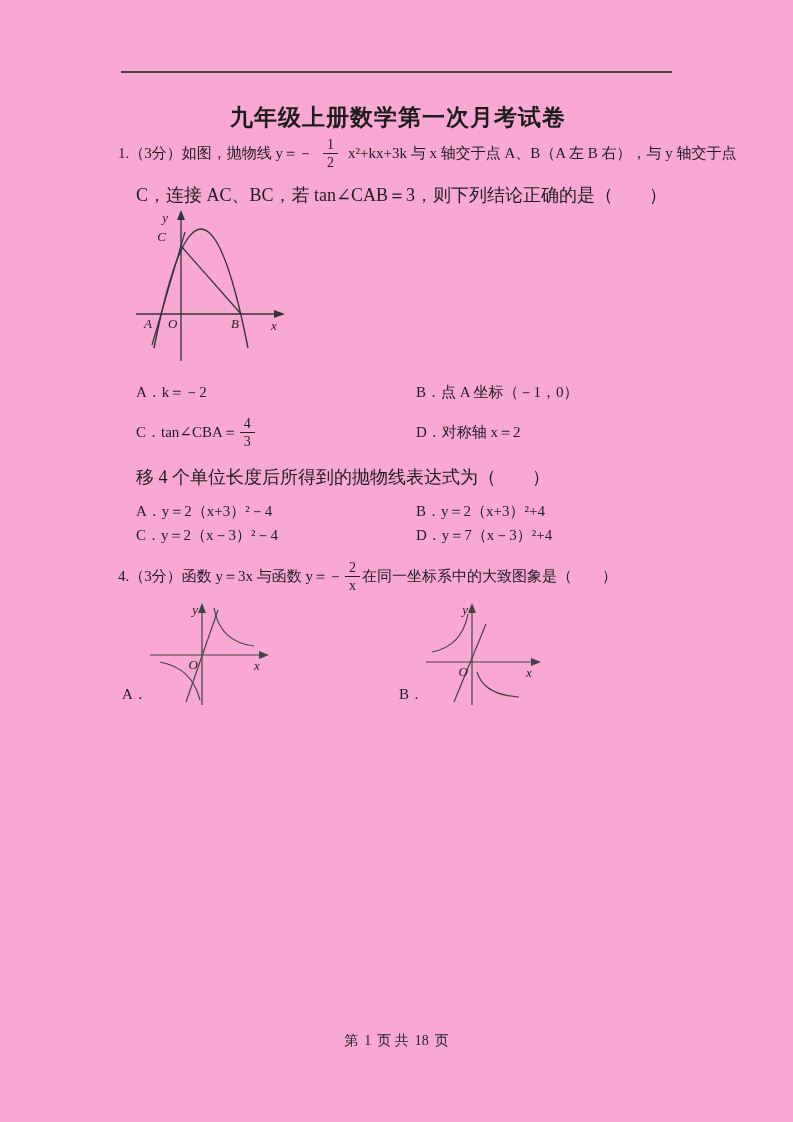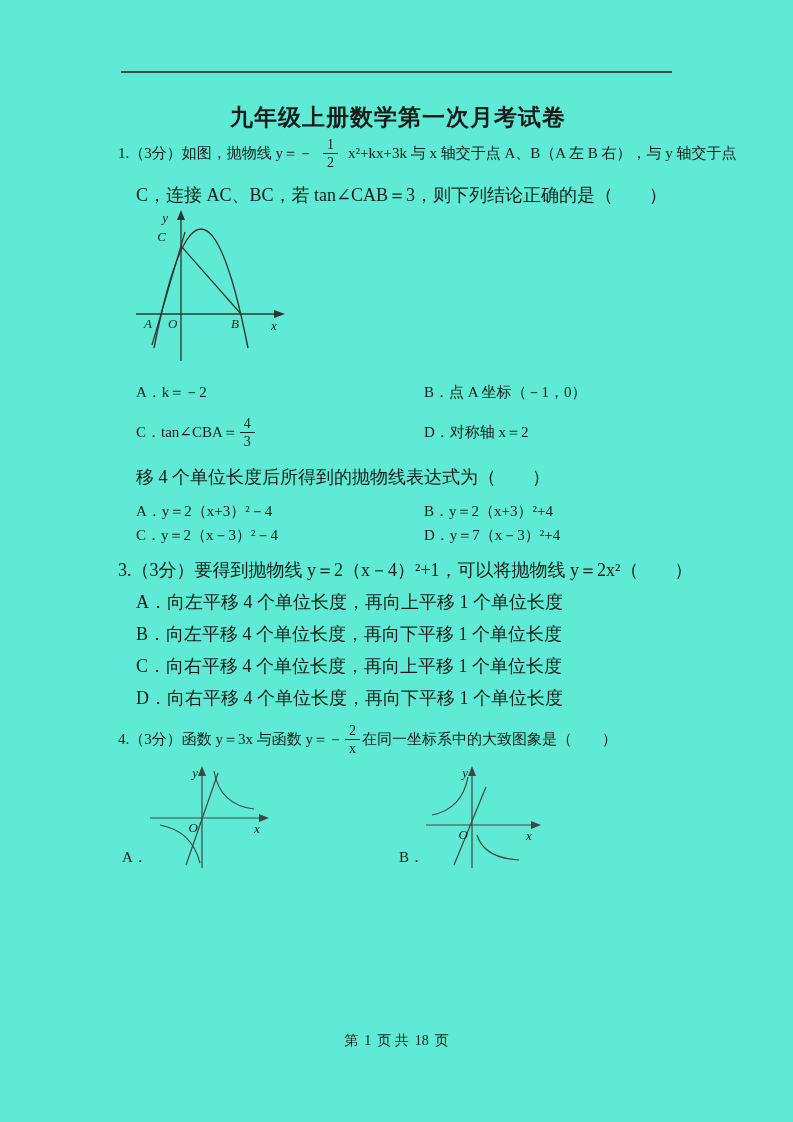--- a/index.html
+++ b/index.html
@@ -1,31 +1,31 @@
 <!DOCTYPE html>
 <html><head>
 <meta charset="utf-8">
 <style>
   html,body { margin:0; padding:0; background:#ffffff; }
   .page {
-    position:relative; width:793px; height:1122px; background:#5eead4;
+    position:relative; width:793px; height:1122px; background:#f9a8d4;
     font-family:"Liberation Serif","DejaVu Serif",serif; color:#1c1c1c;
     overflow:hidden;
   }
   .top-rule { position:absolute; left:121px; top:71px; width:551px; height:2px; background:#4a4a4a; }
   .content { position:absolute; left:118px; top:88px; width:560px; }
   .title { text-align:center; font-size:23px; font-weight:bold; margin-top:14px; letter-spacing:1px; }
   .section-heading { font-size:16px; font-weight:bold; margin-top:21px; white-space:nowrap; }
   .line { font-size:18px; line-height:22px; white-space:nowrap; }
   .flexline { display:flex; align-items:center; white-space:nowrap; font-size:15px; }
   .indent { padding-left:18px; }
   .frac { display:inline-block; text-align:center; vertical-align:middle; margin:0 2px; }
   .frac .num { display:block; font-size:14px; line-height:17px; padding:0 4px; }
   .frac .den { display:block; font-size:14px; line-height:17px; padding:0 4px; border-top:1.4px solid #222; }
-  .opt-row { display:flex; font-size:15px; line-height:22px;gap:8px; }
+  .opt-row { display:flex; font-size:15px; line-height:22px; }
   .opt-row .col1 { width:280px; }
   .q1-stem1 { height:40px;gap:8px; }
   .q1-stem2 { margin-top:11px; }
   .q1-fig { margin-top:4px; margin-left:16px; }
   .q1-opts1 { margin-top:12px; }
   .q1-opts2 { margin-top:6px; align-items:center; height:46px; }
   .q1-opts2 .col1 { display:flex; align-items:center; }
   .q2-stem1 { margin-top:11px; }
   .q2-stem2 { margin-top:11px; }
   .q2-opts1 { margin-top:12px; }
@@ -98,27 +98,20 @@
       <div class="opt-row indent q2-opts1">
         <div class="col1">A．y＝2（x+3）²－4</div>
         <div>B．y＝2（x+3）²+4</div>
       </div>
       <div class="opt-row indent q2-opts2">
         <div class="col1">C．y＝2（x－3）²－4</div>
         <div>D．y＝7（x－3）²+4</div>
       </div>
     </div>
 
-    <div>
-      <div class="line q3-stem">3.（3分）要得到抛物线 y＝2（x－4）²+1，可以将抛物线 y＝2x²（　　）</div>
-      <div class="line indent q3-opt">A．向左平移 4 个单位长度，再向上平移 1 个单位长度</div>
-      <div class="line indent q3-opt">B．向左平移 4 个单位长度，再向下平移 1 个单位长度</div>
-      <div class="line indent q3-opt">C．向右平移 4 个单位长度，再向上平移 1 个单位长度</div>
-      <div class="line indent q3-opt">D．向右平移 4 个单位长度，再向下平移 1 个单位长度</div>
-    </div>
 
     <div>
       <div class="flexline q4-stem">
         <span>4.（3分）函数 y＝3x 与函数 y＝－</span>
         <span class="frac">
           <span class="num">2</span>
           <span class="den">x</span>
         </span>
         <span>在同一坐标系中的大致图象是（　　）</span>
       </div>

